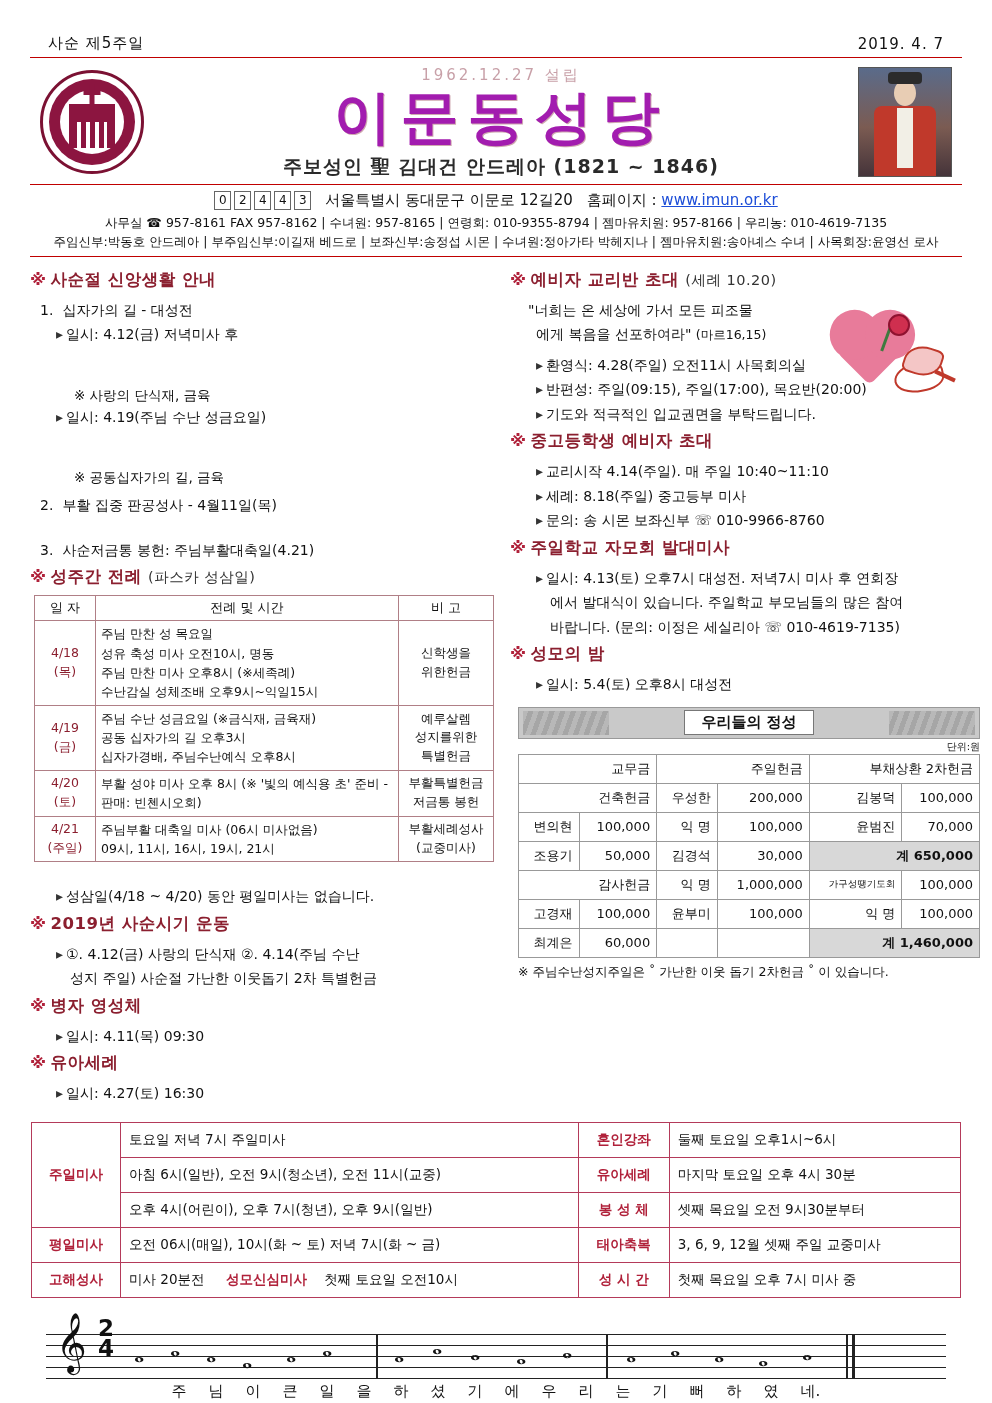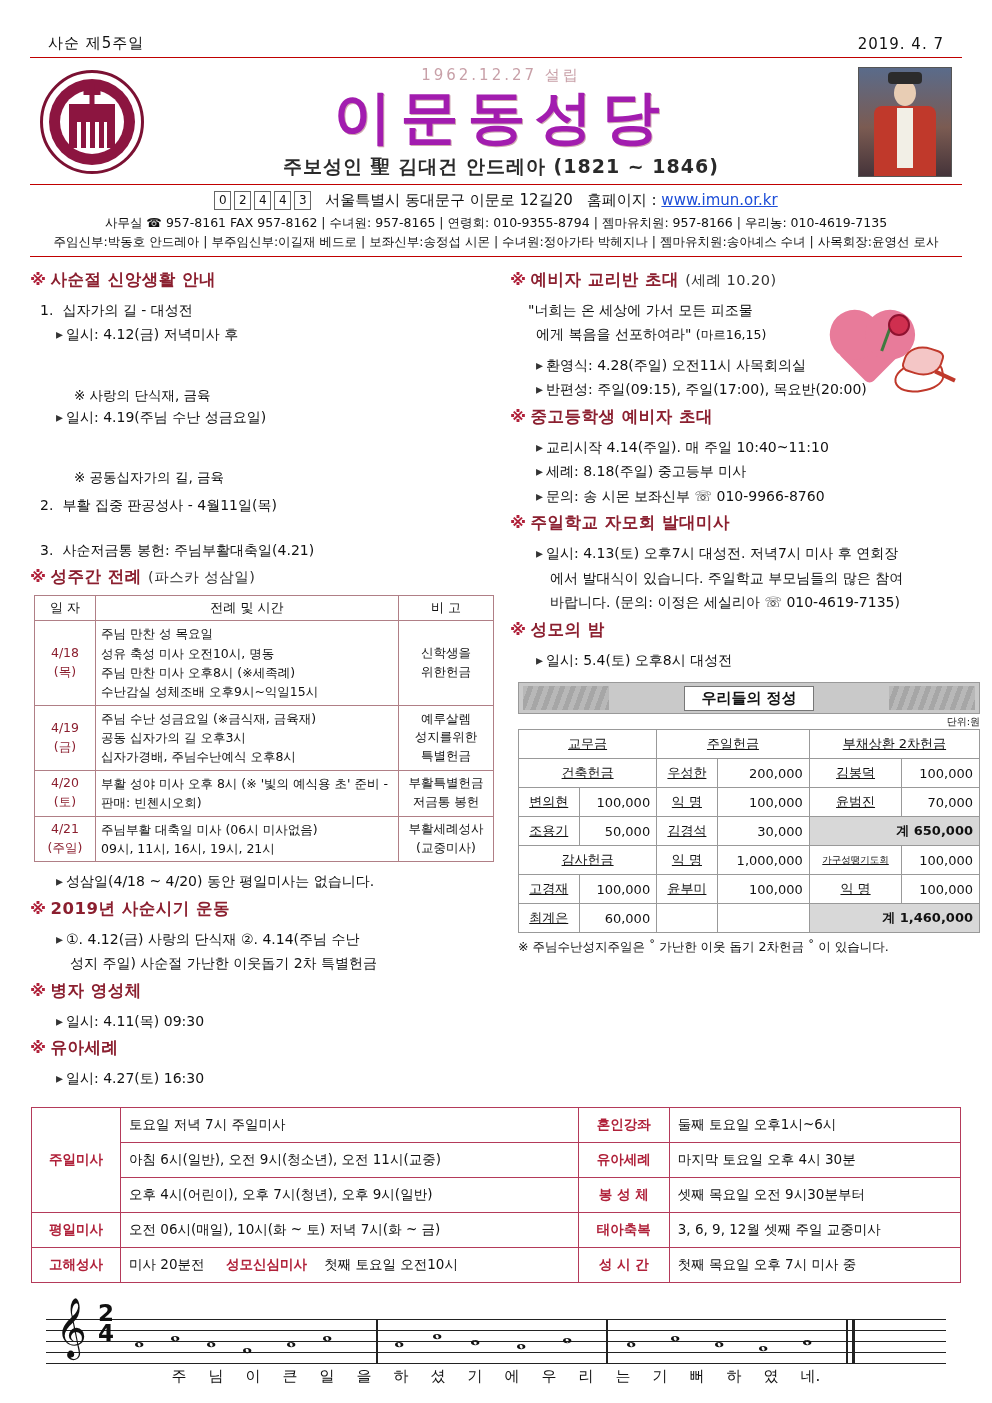--- a/index.html
+++ b/index.html
@@ -167,21 +167,21 @@
   }
   .offer-banner .l,.offer-banner .r{
     position:absolute;top:3px;width:86px;height:24px;
     background:repeating-linear-gradient(110deg,#b8b8b8 0 5px,#a6a6a6 5px 10px);
   }
   .offer-banner .l{left:4px;}
   .offer-banner .r{right:4px;}
   .unit{font-size:10px;text-align:right;margin-top:1px;}
   .offer{width:462px;font-size:13px;border:1.4px solid #333;}
   .offer td{border:1px solid #999;padding:3px 6px;height:22px;}
-  .offer .lbl{text-align:center;text-decoration:underline;}
+  .offer .lbl{text-align:right;}
   .offer .amt{text-align:right;}
   .offer .big{text-align:center;font-size:14px;}
   .offer .sum{background:#d8d8d8;text-align:right;font-weight:bold;}
   .offer .tiny{font-size:9.5px;}
   .footnote{font-size:12.5px;margin-top:6px;}
   
   .sched{width:930px;margin:16px auto 0 auto;font-size:13.5px;border:1.4px solid #c06;}
   .sched td{border:1px solid #b43a5a;padding:5px 8px;height:24px;}
   .sched .hd{color:#b0213a;font-weight:bold;text-align:center;width:72px;}
   .sched .hd2{color:#b0213a;font-weight:bold;text-align:center;width:74px;}
@@ -347,21 +347,21 @@
         <tr>
           <td class="date" style="white-space:pre-line">4/21
 (주일)</td>
           <td class="mid" style="white-space:pre-line">주님부활 대축일 미사 (06시 미사없음)
 09시, 11시, 16시, 19시, 21시</td>
           <td class="right" style="white-space:pre-line">부활세례성사
 (교중미사)</td>
         </tr>
       </tbody>
         </table>
-      <div class="sub" style="margin-top:7px;">
+      <div class="sub" style="margin-top:22px;">
         <span class="arrow">▸</span><span>성삼일(4/18 ~ 4/20) 동안 평일미사는 없습니다.</span>
       </div>
 
       <h2 class="sec">
         <span class="mark">※</span><span>2019년 사순시기 운동</span>
       </h2>
       <div class="sub">
         <span class="arrow">▸</span><span>①. 4.12(금) 사랑의 단식재 ②. 4.14(주님 수난</span>
       </div>
       <div class="sub" style="margin-left:40px;">성지 주일) 사순절 가난한 이웃돕기 2차 특별헌금</div>
@@ -390,20 +390,23 @@
       <div class="sub" style="margin-left:18px;">"너희는 온 세상에 가서 모든 피조물</div>
       <div class="sub" style="margin-left:26px;">
         <span>에게 복음을 선포하여라"</span>
         <span class="small">(마르16,15)</span>
       </div>
       <div class="sub" style="margin-top:6px;">
         <span class="arrow">▸</span><span>환영식: 4.28(주일) 오전11시 사목회의실</span>
       </div>
       <div class="sub">
         <span class="arrow">▸</span><span>반편성: 주일(09:15), 주일(17:00), 목요반(20:00)</span>
+      </div>
+      <div class="sub">
+        <span class="arrow">▸</span><span>기도와 적극적인 입교권면을 부탁드립니다.</span>
       </div>
 
       <h2 class="sec">
         <span class="mark">※</span><span>중고등학생 예비자 초대</span>
       </h2>
       <div class="sub">
         <span class="arrow">▸</span><span>교리시작 4.14(주일). 매 주일 10:40~11:10</span>
       </div>
       <div class="sub">
         <span class="arrow">▸</span><span>세례: 8.18(주일) 중고등부 미사</span>

